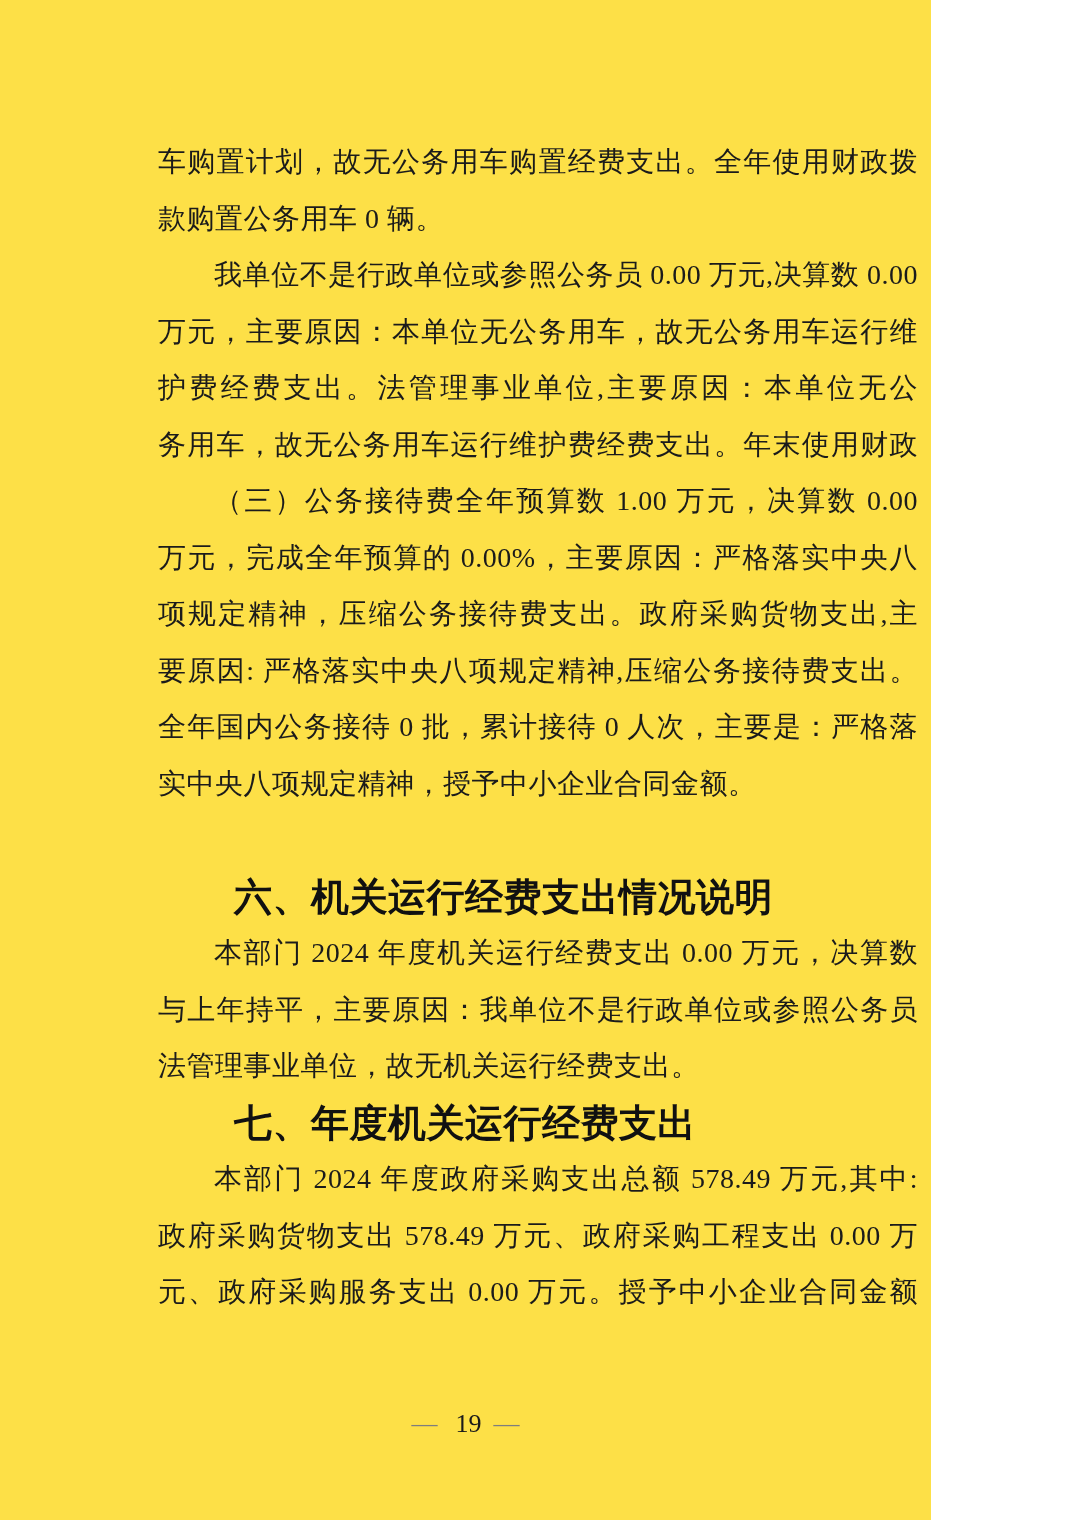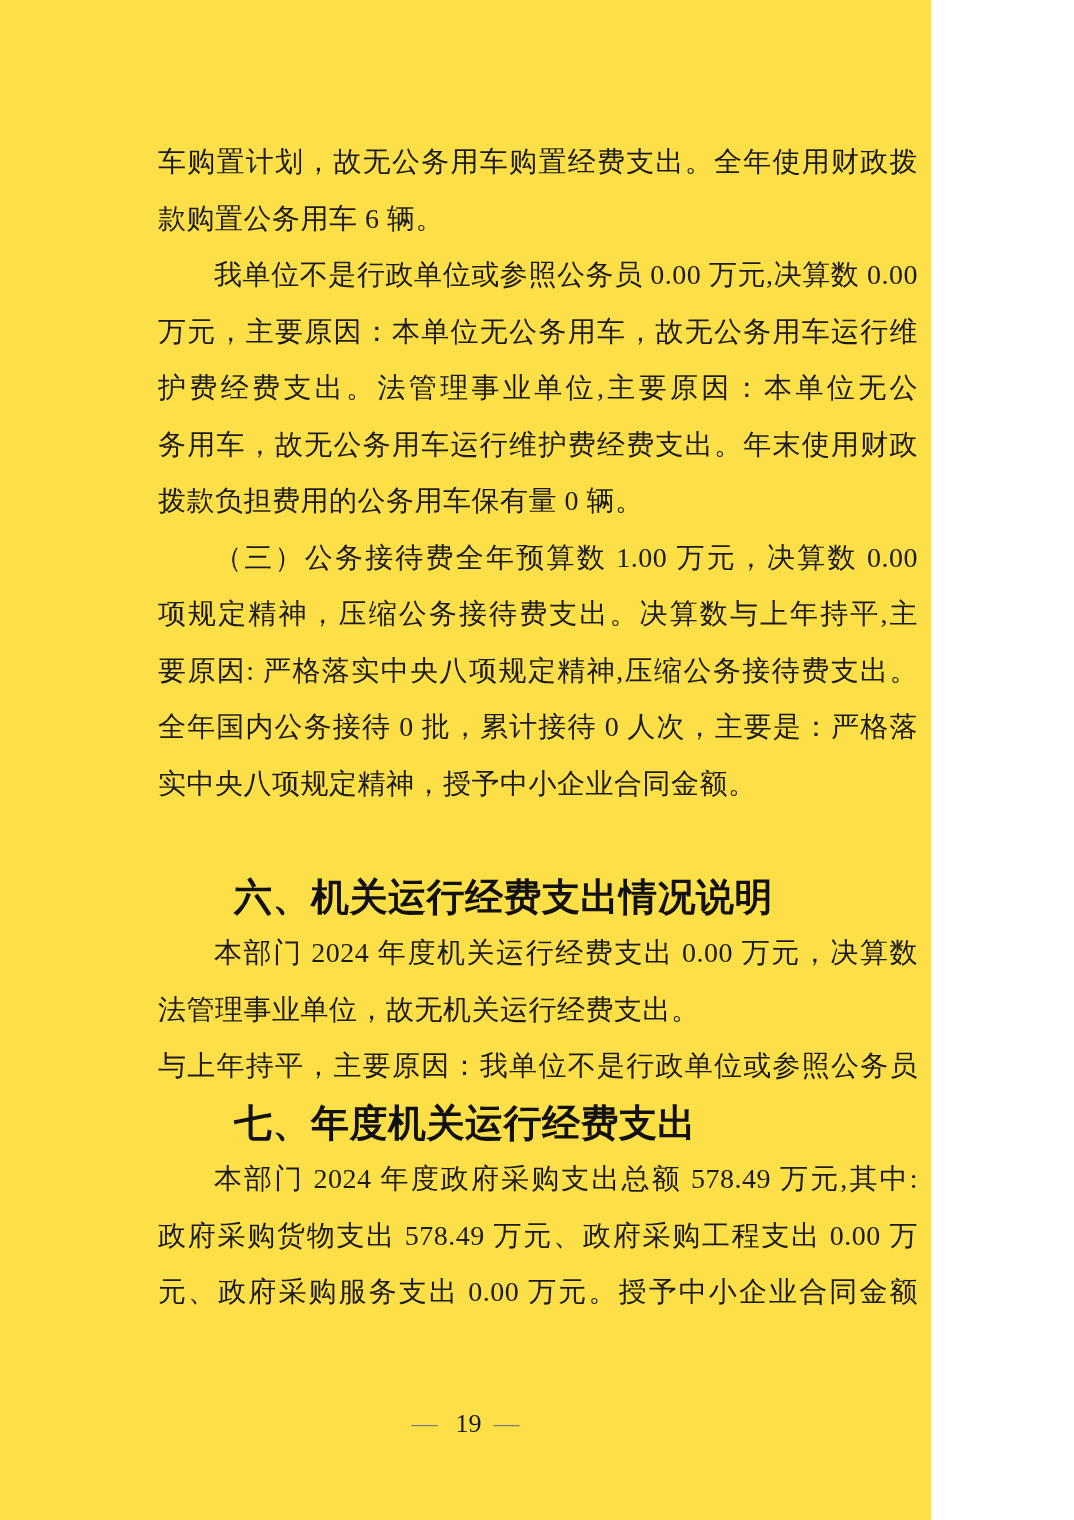--- a/index.html
+++ b/index.html
@@ -68,36 +68,36 @@
     margin-left: 6px;
   }
 </style>
 </head>
 <body>
 
 <div class="page">
 
   <div class="text-block">
     <div class="line just">车购置计划，故无公务用车购置经费支出。全年使用财政拨</div>
-    <div class="line">款购置公务用车 6 辆。</div>
+    <div class="line">款购置公务用车 0 辆。</div>
     <div class="line just indent">我单位不是行政单位或参照公务员 0.00 万元,决算数 0.00</div>
     <div class="line just">万元，主要原因：本单位无公务用车，故无公务用车运行维</div>
     <div class="line just">护费经费支出。法管理事业单位,主要原因：本单位无公</div>
     <div class="line just">务用车，故无公务用车运行维护费经费支出。年末使用财政</div>
-    <div class="line">拨款负担费用的公务用车保有量 0 辆。</div>
     <div class="line just indent">（三）公务接待费全年预算数 1.00 万元，决算数 0.00</div>
-    <div class="line just">项规定精神，压缩公务接待费支出。决算数与上年持平,主</div>
+    <div class="line just">万元，完成全年预算的 0.00%，主要原因：严格落实中央八</div>
+    <div class="line just">项规定精神，压缩公务接待费支出。政府采购货物支出,主</div>
     <div class="line just">要原因: 严格落实中央八项规定精神,压缩公务接待费支出。</div>
     <div class="line just">全年国内公务接待 0 批，累计接待 0 人次，主要是：严格落</div>
     <div class="line">实中央八项规定精神，授予中小企业合同金额。</div>
     <div class="line blank"></div>
     <div class="line heading">六、机关运行经费支出情况说明</div>
     <div class="line just indent">本部门 2024 年度机关运行经费支出 0.00 万元，决算数</div>
+    <div class="line just">与上年持平，主要原因：我单位不是行政单位或参照公务员</div>
     <div class="line">法管理事业单位，故无机关运行经费支出。</div>
-    <div class="line just">与上年持平，主要原因：我单位不是行政单位或参照公务员</div>
     <div class="line heading">七、年度机关运行经费支出</div>
     <div class="line just indent">本部门 2024 年度政府采购支出总额 578.49 万元,其中:</div>
     <div class="line just">政府采购货物支出 578.49 万元、政府采购工程支出 0.00 万</div>
     <div class="line just">元、政府采购服务支出 0.00 万元。授予中小企业合同金额</div>
   </div>
 
   <div class="footer">
     <span class="dash">—</span><span class="num">19</span><span class="dash">—</span>
   </div>
 

